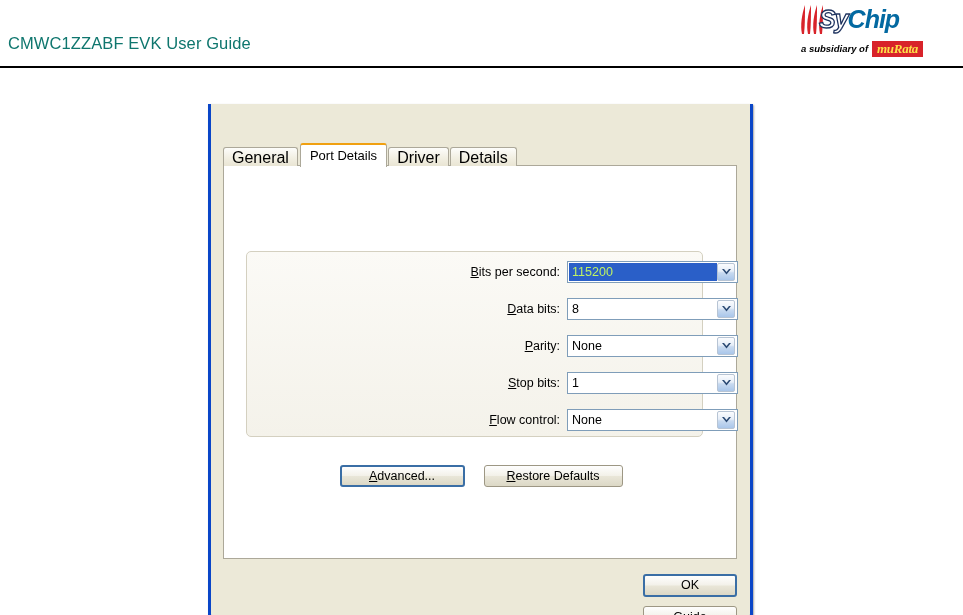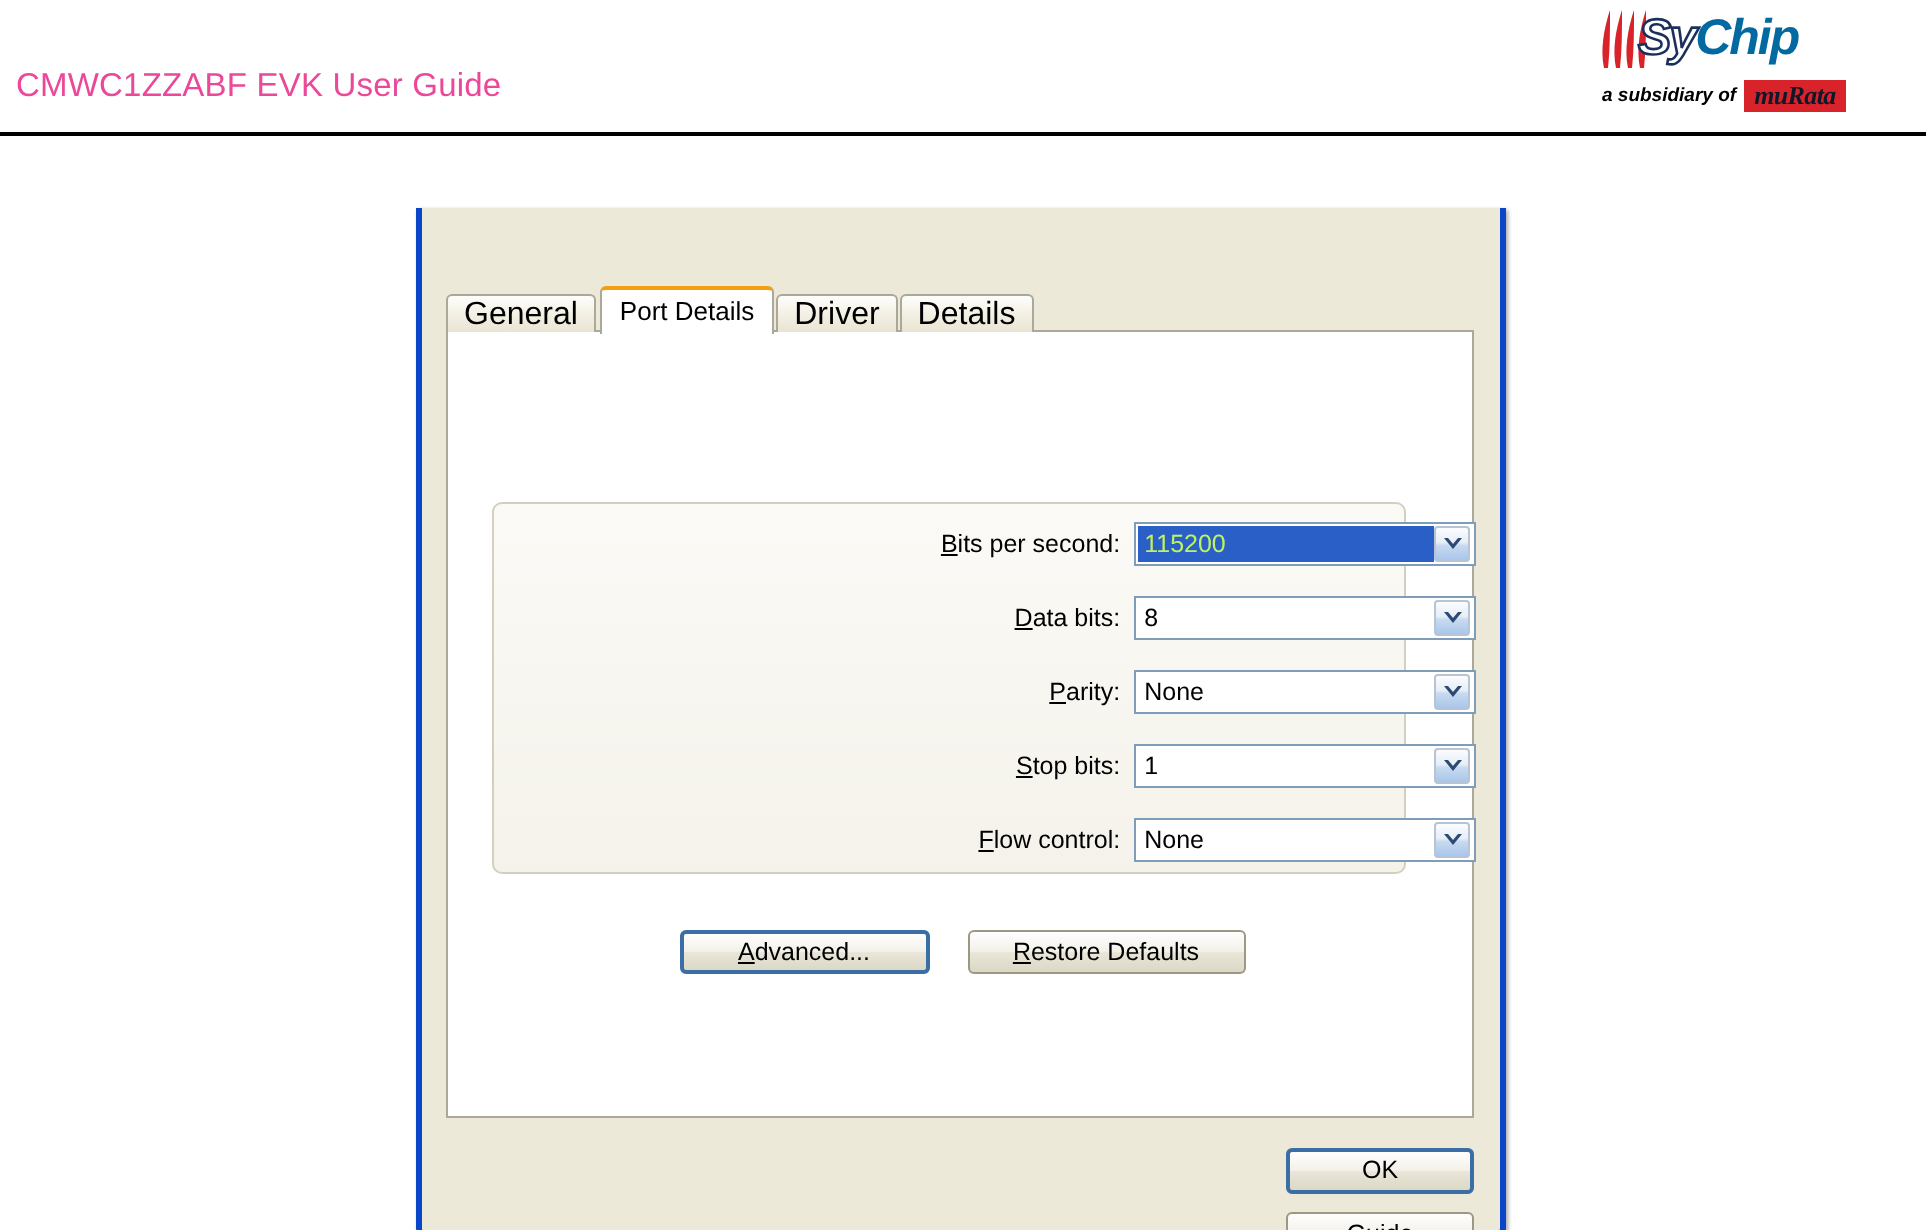--- a/index.html
+++ b/index.html
@@ -20,21 +20,21 @@
     position: absolute;
     left: 0; top: 0;
     width: 963px;
     height: 68px;
   }
   .doc-title {
     position: absolute;
     left: 8px;
     top: 34px;
     font-size: 16.5px;
-    color: #ec4899;
+    color: #0f766e;
     letter-spacing: 0.1px;
     white-space: nowrap;
   }
   .logo {
     position: absolute;
     right: 12px;
     top: 3px;
     width: 152px;
     height: 56px;
   }
@@ -73,21 +73,21 @@
     font-weight: bold;
     color: #000;
     font-style: italic;
     vertical-align: middle;
   }
   .logo-murata {
     display: inline-block;
     vertical-align: middle;
     margin-left: 4px;
     background: #d8232a;
-    color: #0f172a;
+    color: #fde047;
     font-family: "Liberation Serif", serif;
     font-weight: bold;
     font-style: italic;
     font-size: 13px;
     line-height: 16px;
     padding: 0 5px;
     letter-spacing: -0.3px;
   }
   .header-rule {
     position: absolute;

